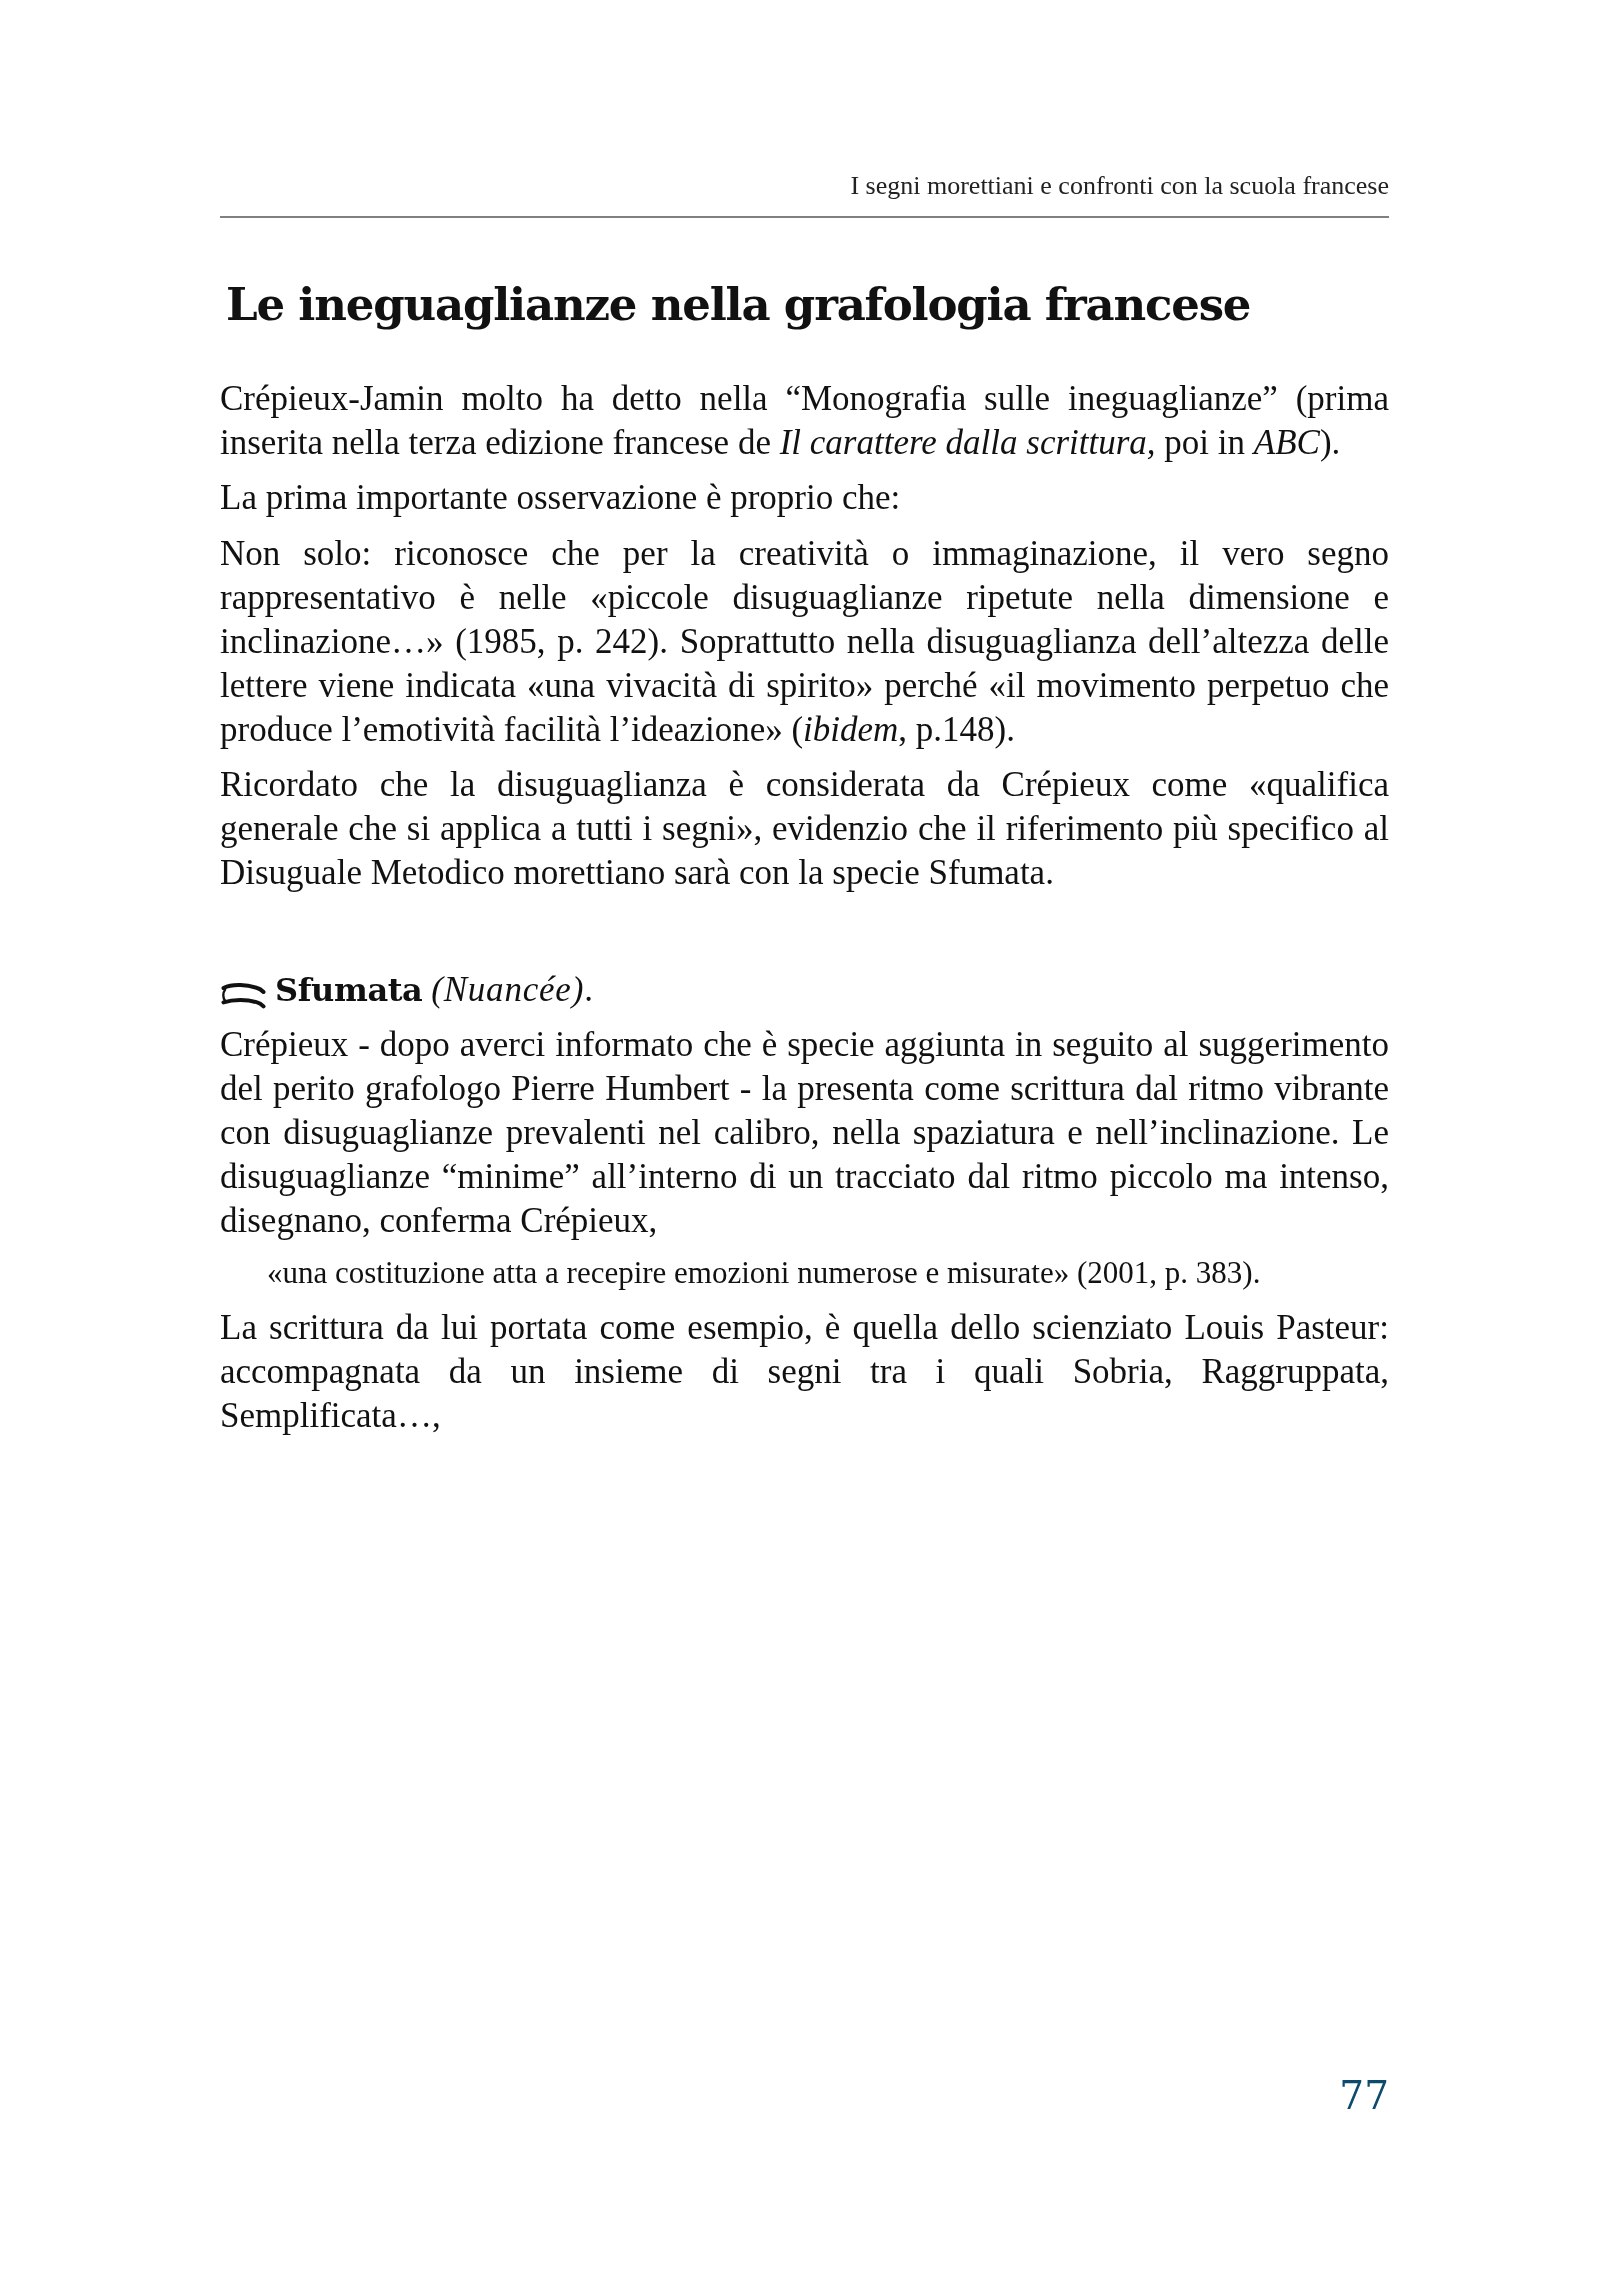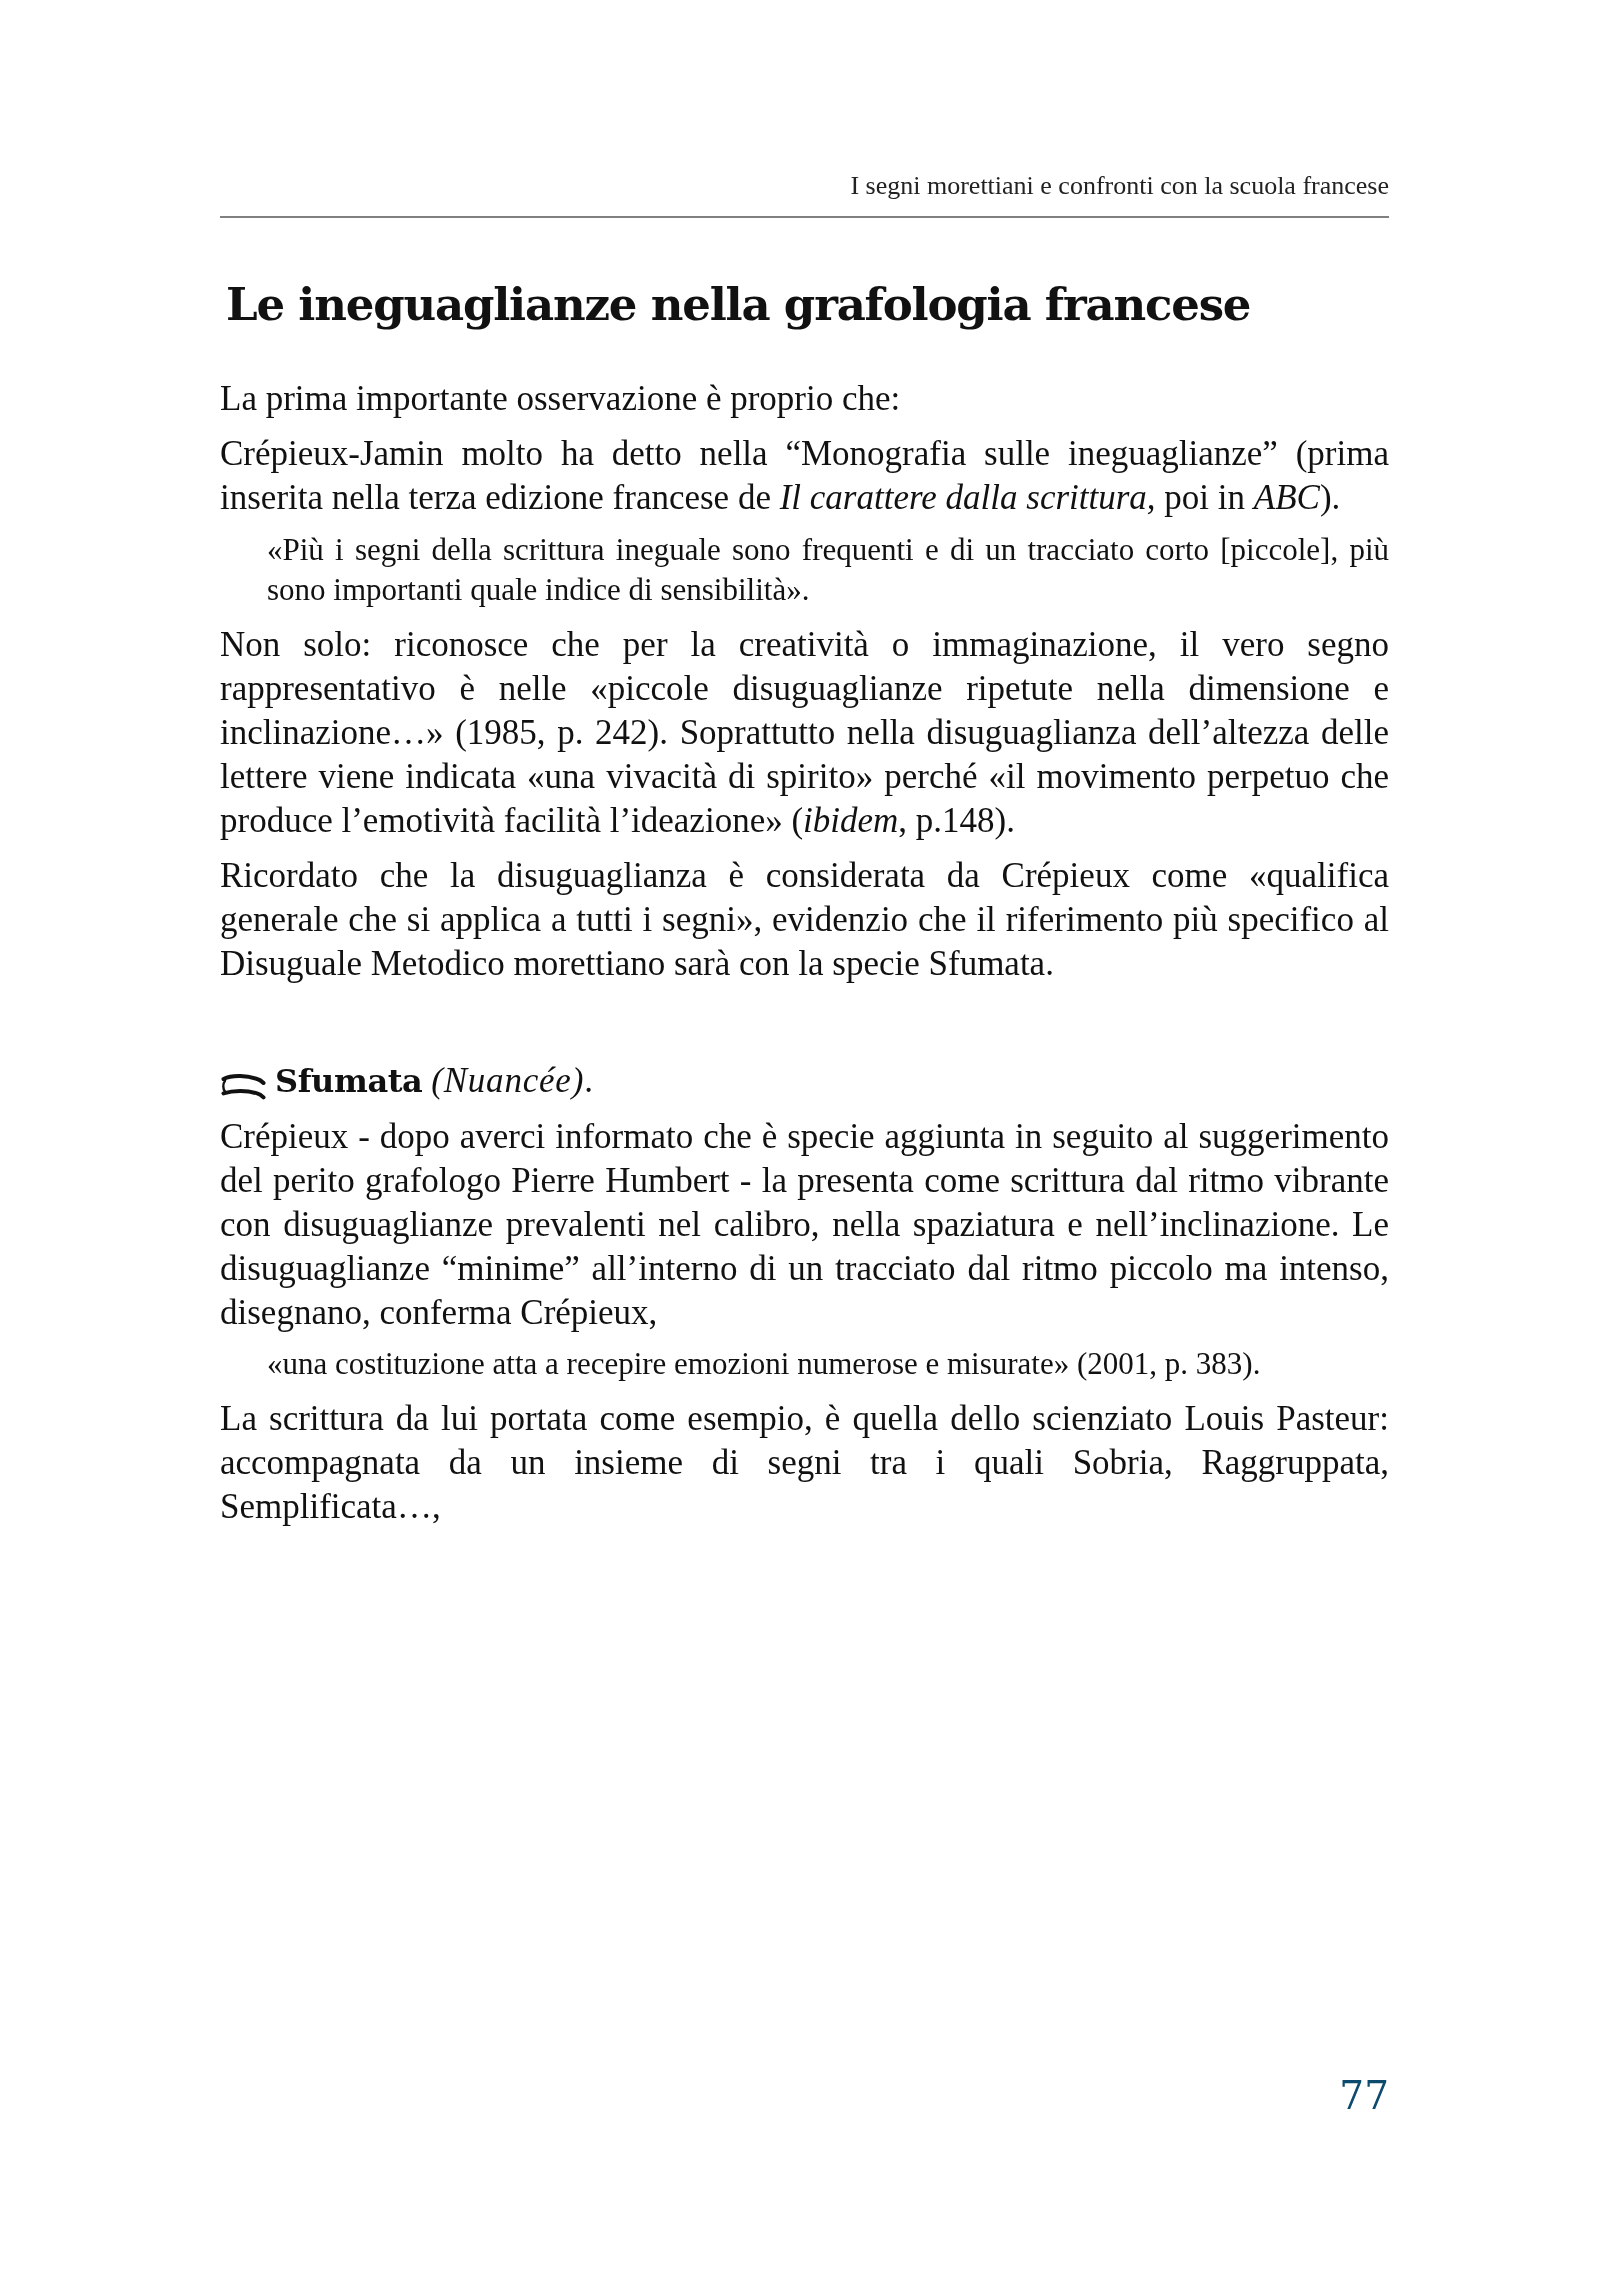--- a/index.html
+++ b/index.html
@@ -110,27 +110,26 @@
 </head>
 <body>
 
 <div class="page">
   <div class="running-head">I segni morettiani e confronti con la scuola francese</div>
   <div class="head-rule"></div>
 
   <h1 class="chapter-title">Le ineguaglianze nella grafologia francese</h1>
 
   <div class="body">
-    <p>La prima importante osservazione è proprio che:</p>
-
     <p>
       <span>Crépieux-Jamin molto ha detto nella “Monografia sulle ineguaglianze” (prima inserita nella terza edizione francese de </span><i>Il carattere dalla scrittura,</i><span> poi in </span><i>ABC</i><span>).</span>
     </p>
 
-    <p class="quote">«Più i segni della scrittura ineguale sono frequenti e di un tracciato corto [piccole], più sono importanti quale indice di sensibilità».</p>
+    <p>La prima importante osservazione è proprio che:</p>
+
 
     <p>
       <span>Non solo: riconosce che per la creatività o immaginazione, il vero segno rappresentativo è nelle «piccole disuguaglianze ripetute nella dimensione e inclinazione…» (1985, p. 242). Soprattutto nella disuguaglianza dell’altezza delle lettere viene indicata «una vivacità di spirito» perché «il movimento perpetuo che produce l’emotività facilità l’ideazione» (</span><i>ibidem</i><span>, p.148).</span>
     </p>
 
     <p>Ricordato che la disuguaglianza è considerata da Crépieux come «qualifica generale che si applica a tutti i segni», evidenzio che il riferimento più specifico al Disuguale Metodico morettiano sarà con la specie Sfumata.</p>
 
     <div class="section-head p-gap-large">
       <svg class="sign-icon" viewBox="0 0 58 40">
         <path d="M4 10 C 16 4, 34 6, 46 10 C 50 11, 52 13, 54 15" fill="none" stroke="#111" stroke-width="5" stroke-linecap="round"></path>

